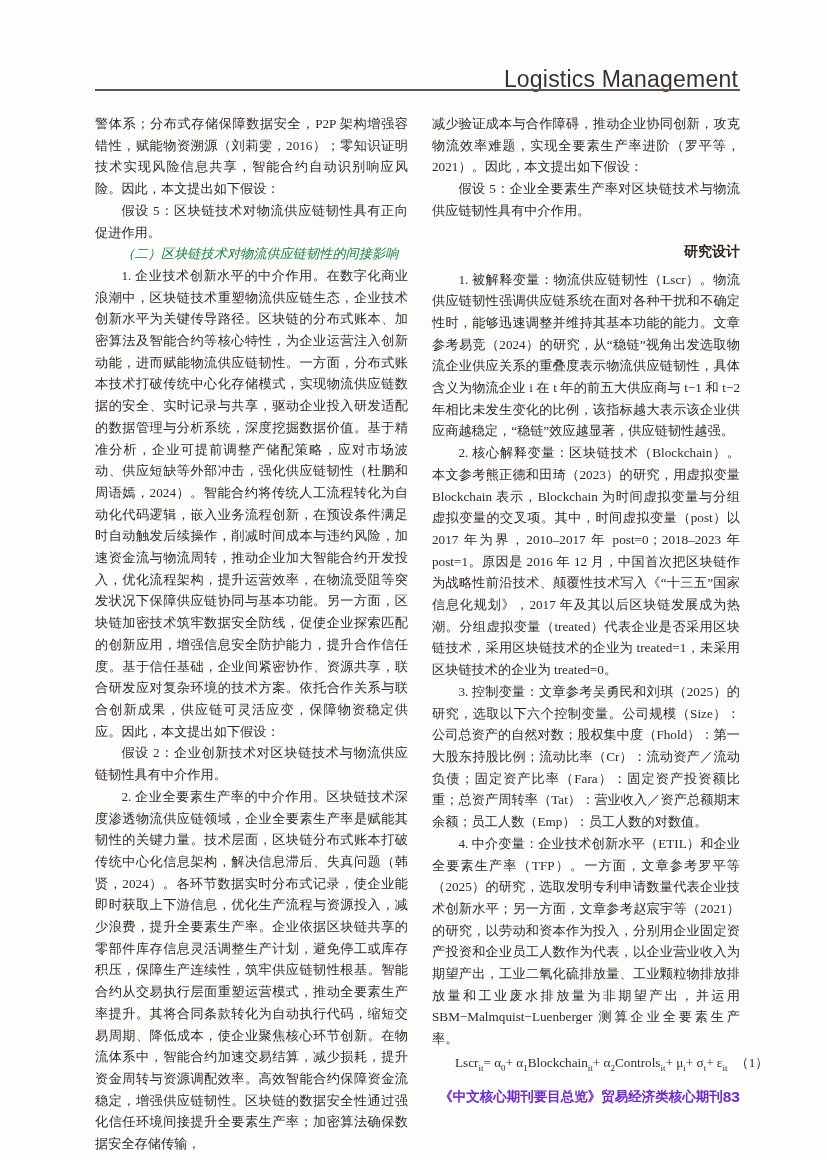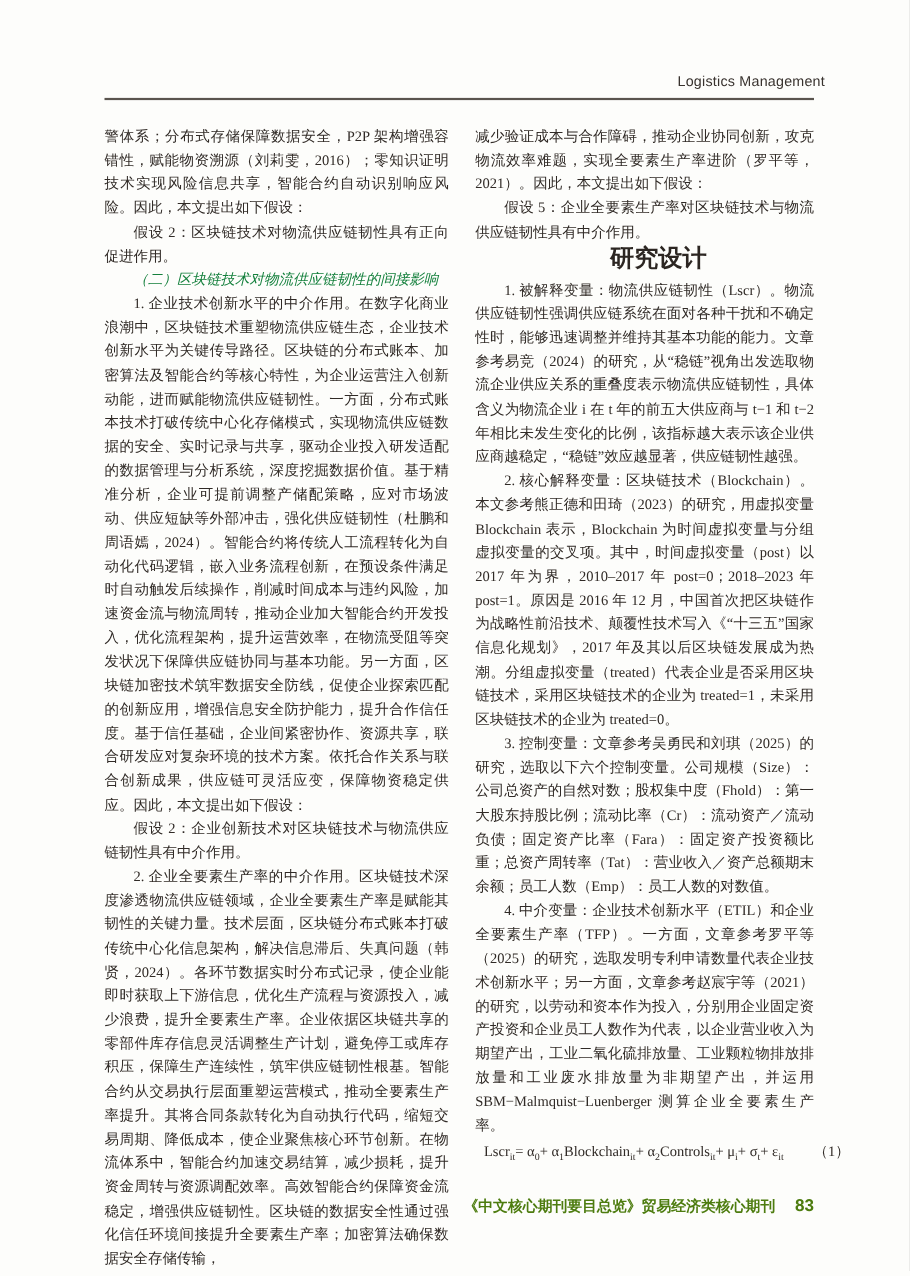--- a/index.html
+++ b/index.html
@@ -3,73 +3,73 @@
 <meta charset="utf-8">
 <style>
   html,body { margin:0; padding:0; background:#d9d9d6; }
   .page {
     position:relative; width:827px; height:1160px; margin:0 auto;
     background:#fdfdfb; overflow:hidden;
     font-family:"Liberation Serif","DejaVu Serif",serif;
     color:#302a26;
   }
   .header-title {
-    position:absolute; top:66px; right:77px;
+    position:absolute; top:66px; right:89px;
     font-family:"Liberation Sans","DejaVu Sans",sans-serif;
-    font-size:13px; color:#38322e; letter-spacing:0.2px;
+    font-size:23px; color:#38322e; letter-spacing:0.2px;
   }
   .header-rule {
     position:absolute; top:89px; left:95px; width:645px; height:2px;
     background:#5a544e;
   }
   .columns {
     position:absolute; left:95px; top:113px; width:645px;
     display:flex; gap:24px;
   }
   .col { width:313px; }
   .col-right { width:308px; }
   .blk {
     margin:0; font-size:13.2px; line-height:21.7px;
     text-align:justify; text-justify:inter-ideograph;
     color:#302a26;
   }
   .para, .kaiti { text-indent:2em; }
   .kaiti { font-style:italic; color:#15803d; }
   .h1 {
     font-family:"Liberation Sans","DejaVu Sans",sans-serif;
-    font-weight:700; font-size:22px; line-height:22px; color:#2c2622;
-    margin:2px 0 7px 25px; text-indent:0; text-align:center;
+    font-weight:700; font-size:14px; line-height:22px; color:#2c2622;
+    margin:18px 0 7px 25px; text-indent:0; text-align:right;
   }
   .formula {
     display:flex; justify-content:space-between; align-items:flex-end;
-    margin:2px 0 2px 8px; text-indent:0;gap:19px;
+    margin:2px 0 2px 23px; text-indent:0;
   }
   .formula sub { font-size:9px; line-height:0; }
   .eq { white-space:nowrap; }
   .eqnum { margin-left:8px; }
   .footer {
     position:absolute; top:1088px; right:87px;
     display:flex; align-items:flex-start;
-    font-weight:700; font-size:13.5px; color:#4d7c0f;
+    font-weight:700; font-size:13.5px; color:#6d28d9;
   }
   .footer .page-num {
     font-family:"Liberation Sans","DejaVu Sans",sans-serif;
-    font-size:15.5px; font-weight:700; margin-left:18px;
+    font-size:15.5px; font-weight:700; 
   }
 </style>
 </head>
 <body>
 
 <div class="page">
   <div class="header-title">Logistics Management</div>
   <div class="header-rule"></div>
   <div class="columns">
     <div class="col col-left" id="col-left">
         <p class="blk cont">警体系；分布式存储保障数据安全，P2P 架构增强容错性，赋能物资溯源（刘莉雯，2016）；零知识证明技术实现风险信息共享，智能合约自动识别响应风险。因此，本文提出如下假设：</p>
-        <p class="blk para">假设 2：区块链技术对物流供应链韧性具有正向促进作用。</p>
+        <p class="blk para">假设 5：区块链技术对物流供应链韧性具有正向促进作用。</p>
         <p class="blk kaiti">（二）区块链技术对物流供应链韧性的间接影响</p>
         <p class="blk para">1. 企业技术创新水平的中介作用。在数字化商业浪潮中，区块链技术重塑物流供应链生态，企业技术创新水平为关键传导路径。区块链的分布式账本、加密算法及智能合约等核心特性，为企业运营注入创新动能，进而赋能物流供应链韧性。一方面，分布式账本技术打破传统中心化存储模式，实现物流供应链数据的安全、实时记录与共享，驱动企业投入研发适配的数据管理与分析系统，深度挖掘数据价值。基于精准分析，企业可提前调整产储配策略，应对市场波动、供应短缺等外部冲击，强化供应链韧性（杜鹏和周语嫣，2024）。智能合约将传统人工流程转化为自动化代码逻辑，嵌入业务流程创新，在预设条件满足时自动触发后续操作，削减时间成本与违约风险，加速资金流与物流周转，推动企业加大智能合约开发投入，优化流程架构，提升运营效率，在物流受阻等突发状况下保障供应链协同与基本功能。另一方面，区块链加密技术筑牢数据安全防线，促使企业探索匹配的创新应用，增强信息安全防护能力，提升合作信任度。基于信任基础，企业间紧密协作、资源共享，联合研发应对复杂环境的技术方案。依托合作关系与联合创新成果，供应链可灵活应变，保障物资稳定供应。因此，本文提出如下假设：</p>
         <p class="blk para">假设 2：企业创新技术对区块链技术与物流供应链韧性具有中介作用。</p>
         <p class="blk para">2. 企业全要素生产率的中介作用。区块链技术深度渗透物流供应链领域，企业全要素生产率是赋能其韧性的关键力量。技术层面，区块链分布式账本打破传统中心化信息架构，解决信息滞后、失真问题（韩贤，2024）。各环节数据实时分布式记录，使企业能即时获取上下游信息，优化生产流程与资源投入，减少浪费，提升全要素生产率。企业依据区块链共享的零部件库存信息灵活调整生产计划，避免停工或库存积压，保障生产连续性，筑牢供应链韧性根基。智能合约从交易执行层面重塑运营模式，推动全要素生产率提升。其将合同条款转化为自动执行代码，缩短交易周期、降低成本，使企业聚焦核心环节创新。在物流体系中，智能合约加速交易结算，减少损耗，提升资金周转与资源调配效率。高效智能合约保障资金流稳定，增强供应链韧性。区块链的数据安全性通过强化信任环境间接提升全要素生产率；加密算法确保数据安全存储传输，</p>
       </div>
     <div class="col col-right" id="col-right">
         <p class="blk cont">减少验证成本与合作障碍，推动企业协同创新，攻克物流效率难题，实现全要素生产率进阶（罗平等，2021）。因此，本文提出如下假设：</p>
         <p class="blk para">假设 5：企业全要素生产率对区块链技术与物流供应链韧性具有中介作用。</p>
         <p class="blk h1">研究设计</p>
         <p class="blk para">1. 被解释变量：物流供应链韧性（Lscr）。物流供应链韧性强调供应链系统在面对各种干扰和不确定性时，能够迅速调整并维持其基本功能的能力。文章参考易竞（2024）的研究，从“稳链”视角出发选取物流企业供应关系的重叠度表示物流供应链韧性，具体含义为物流企业 i 在 t 年的前五大供应商与 t−1 和 t−2 年相比未发生变化的比例，该指标越大表示该企业供应商越稳定，“稳链”效应越显著，供应链韧性越强。</p>

